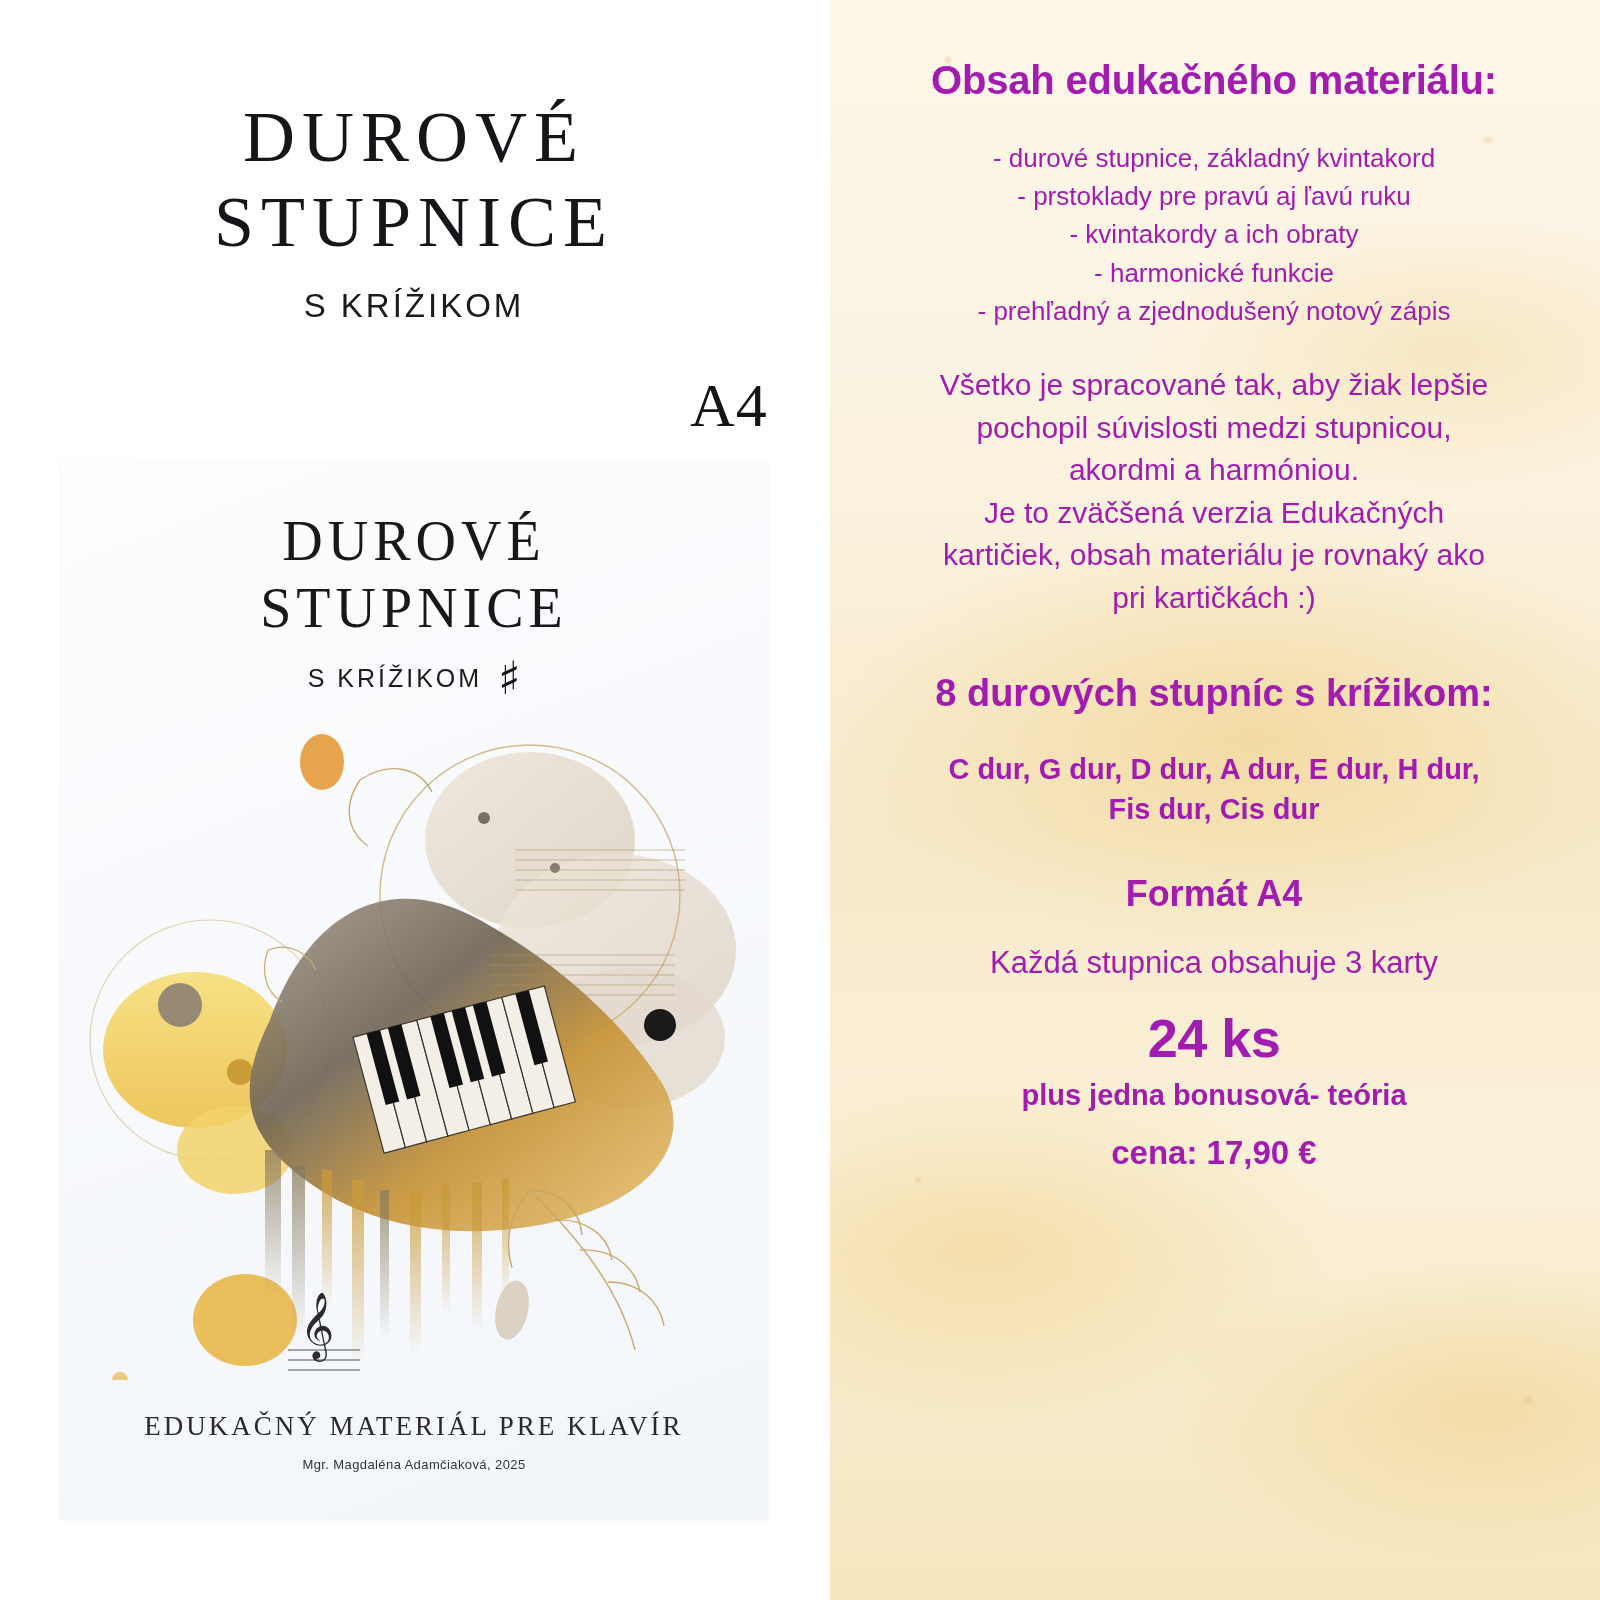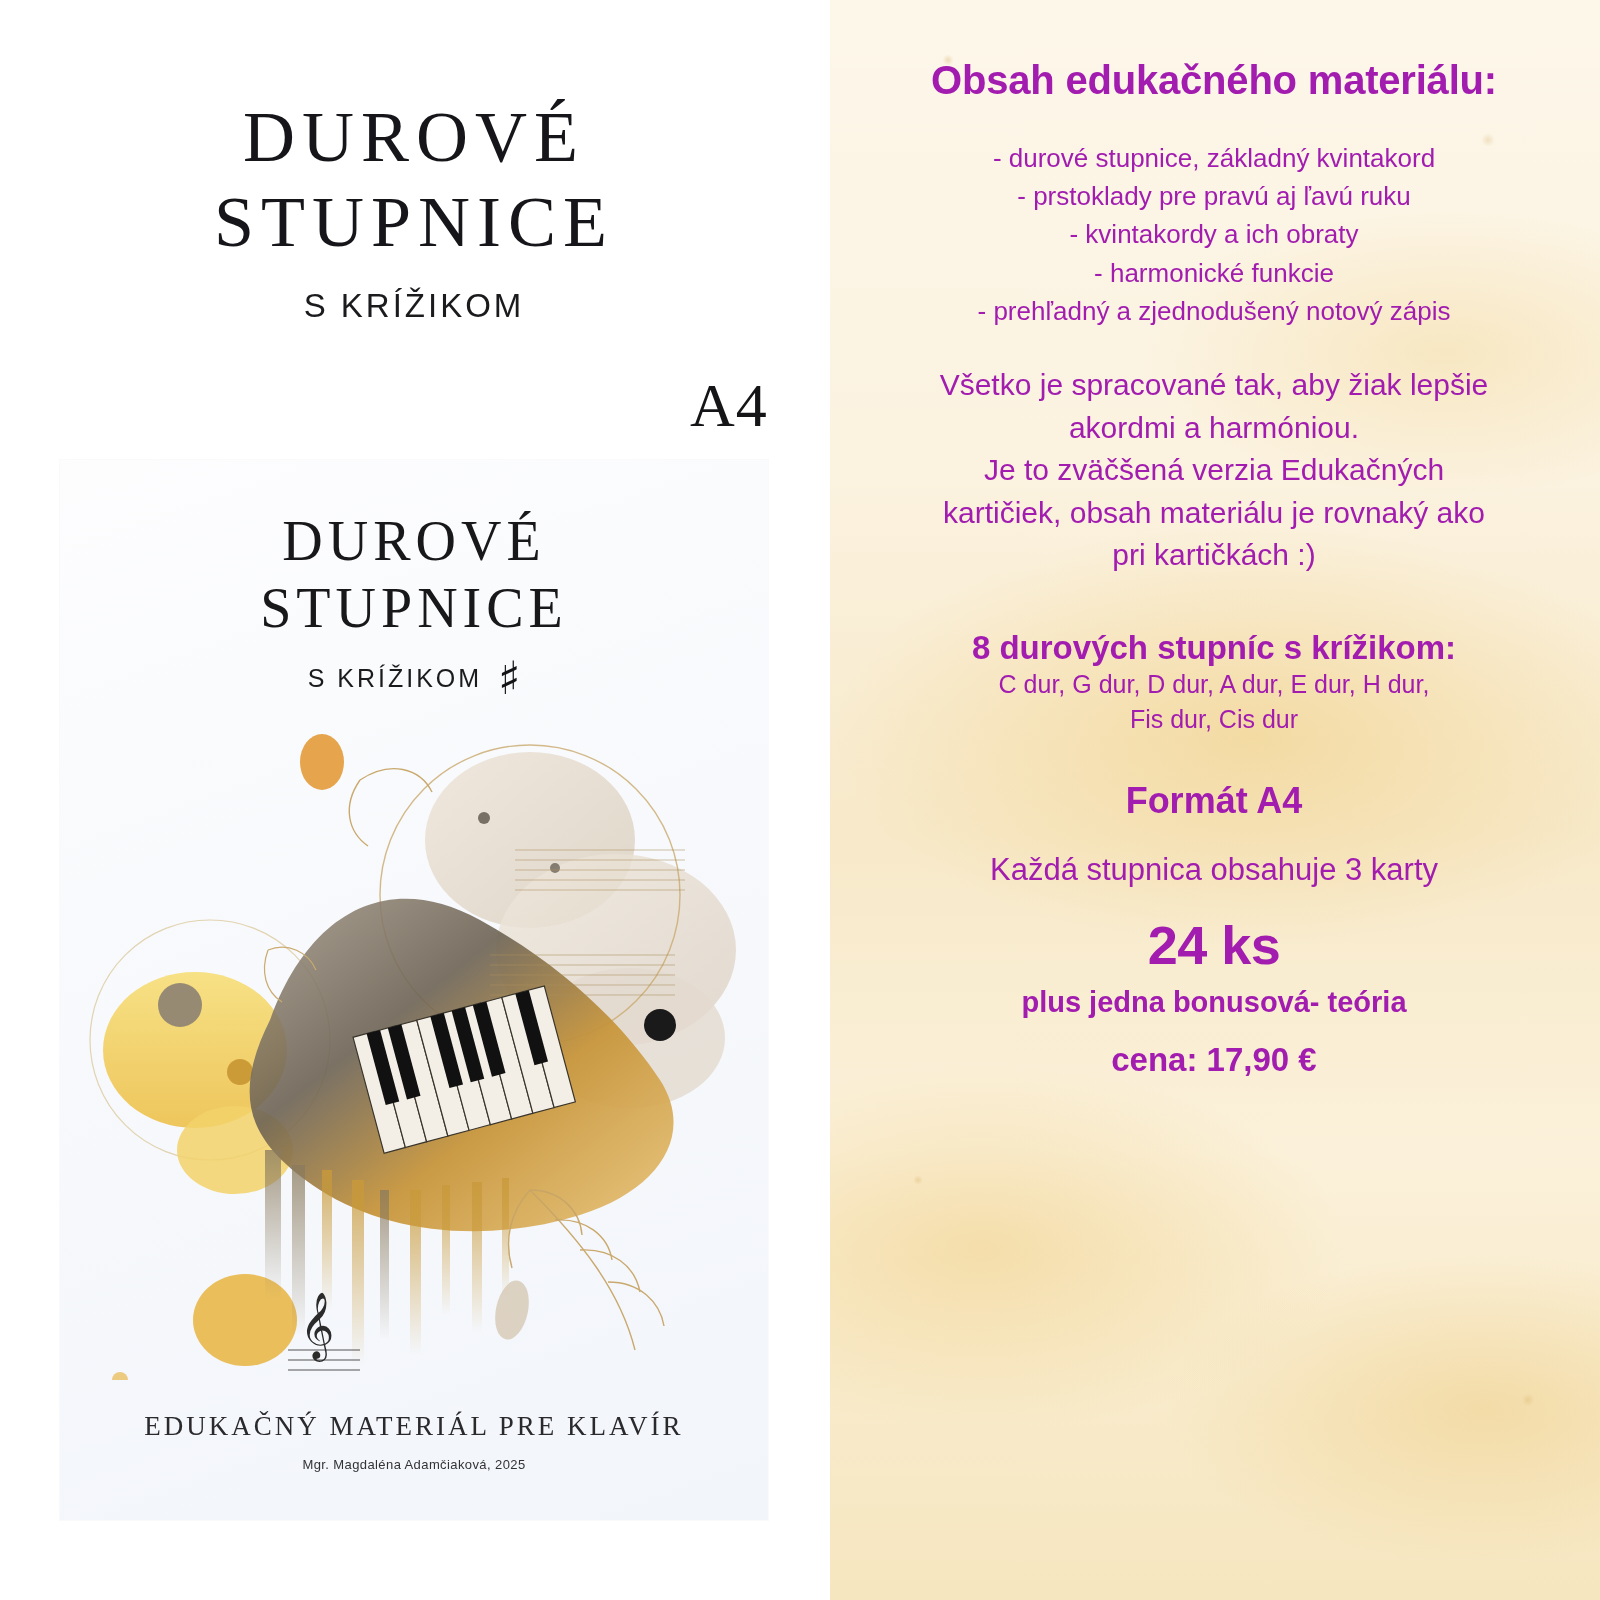--- a/index.html
+++ b/index.html
@@ -177,27 +177,28 @@
   .r-list {
     font-size: 26px;
     line-height: 1.47;
   }
   .r-gap { height: 34px; }
   .r-para {
     font-size: 30px;
     line-height: 1.42;
   }
   .r-h2 {
-    font-size: 33px;
+    font-size: 38px;
     font-weight: bold;
     margin-top: 52px;
+    margin-bottom: 34px;
   }
   .r-scales {
-    font-size: 25px;
-    font-weight: normal;
+    font-size: 29px;
+    font-weight: bold;
     line-height: 1.38;
   }
   .r-format {
     font-size: 36px;
     font-weight: bold;
     margin-top: 44px;
   }
   .r-each {
     font-size: 31px;
     margin-top: 30px;
@@ -396,20 +397,21 @@
         <div>- prstoklady pre pravú aj ľavú ruku</div>
         <div>- kvintakordy a ich obraty</div>
         <div>- harmonické funkcie</div>
         <div>- prehľadný a zjednodušený notový zápis</div>
       </div>
 
       <div class="r-gap"></div>
 
       <div class="r-para">
         <div>Všetko je spracované tak, aby žiak lepšie</div>
+        <div>pochopil súvislosti medzi stupnicou,</div>
         <div>akordmi a harmóniou.</div>
         <div>Je to zväčšená verzia Edukačných</div>
         <div>kartičiek, obsah materiálu je rovnaký ako</div>
         <div>pri kartičkách :)</div>
       </div>
 
       <div class="r-h2">8 durových stupníc s krížikom:</div>
 
       <div class="r-scales">
         <div>C dur, G dur, D dur, A dur, E dur, H dur,</div>

